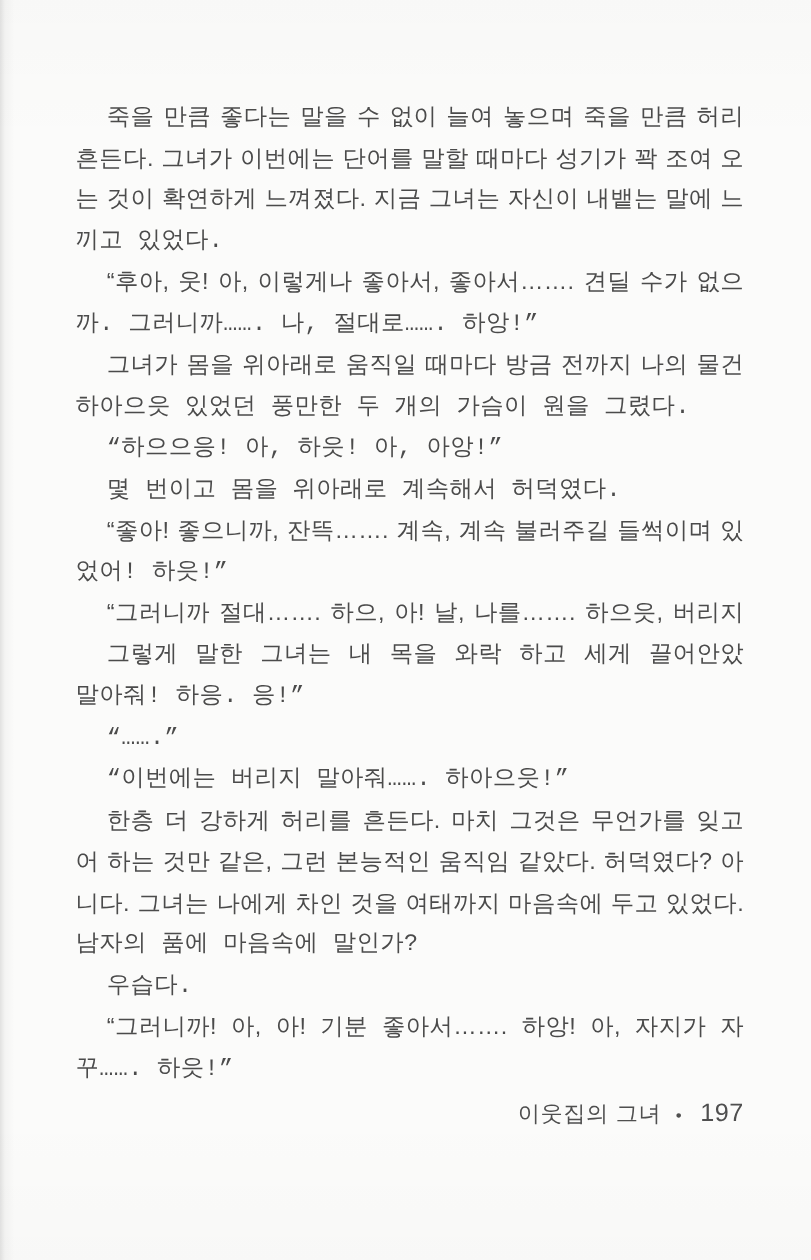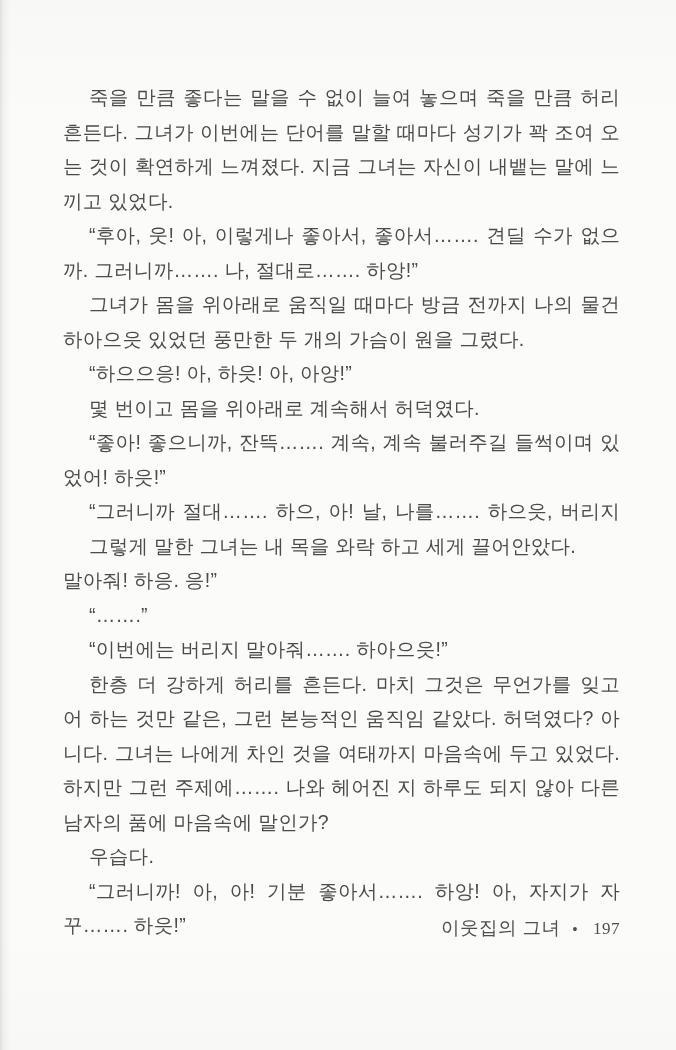--- a/index.html
+++ b/index.html
@@ -42,39 +42,40 @@
     text-align: justify;
     text-align-last: justify;
     overflow: hidden;
     letter-spacing: 0.3px;
   }
   .line.indent {
     padding-left: 26px;
   }
   .line.para-end {
     text-align-last: left;
+    font-family: Liberation Mono, monospace;
   }
   .footer {
     position: absolute;
     top: 915px;
     right: 56px;
     display: flex;
     align-items: baseline;
     color: #4f4f4f;
     font-size: 18.5px;
     letter-spacing: 0.5px;
   }
   .footer .sep {
     margin: 0 11px 0 12px;
     font-size: 14px;
   }
   .footer .pagenum {
     margin-left: 4px;
-    font-family: Liberation Serif, serif;
-    font-size: 17px;
+    font-family: Liberation Sans, sans-serif;
+    font-size: 21px;
   }
 </style>
 </head>
 <body>
 
 <div class="scan-tint"></div>
 <div class="scan-gutter"></div>
 
 <div class="text-block">
     <div class="line indent">죽을 만큼 좋다는 말을 수 없이 늘여 놓으며 죽을 만큼 허리를</div>
@@ -90,21 +91,20 @@
     <div class="line indent">“좋아! 좋으니까, 잔뜩……. 계속, 계속 불러주길 들썩이며 있</div>
     <div class="line para-end">었어! 하읏!”</div>
     <div class="line indent">“그러니까 절대……. 하으, 아! 날, 나를……. 하으읏, 버리지</div>
     <div class="line indent para-end">그렇게 말한 그녀는 내 목을 와락 하고 세게 끌어안았다.</div>
     <div class="line para-end">말아줘! 하응. 응!”</div>
     <div class="line indent para-end">“…….”</div>
     <div class="line indent para-end">“이번에는 버리지 말아줘……. 하아으읏!”</div>
     <div class="line indent">한층 더 강하게 허리를 흔든다. 마치 그것은 무언가를 잊고 싶</div>
     <div class="line">어 하는 것만 같은, 그런 본능적인 움직임 같았다. 허덕였다? 아</div>
     <div class="line">니다. 그녀는 나에게 차인 것을 여태까지 마음속에 두고 있었다.</div>
-    <div class="line">하지만 그런 주제에……. 나와 헤어진 지 하루도 되지 않아 다른</div>
     <div class="line para-end">남자의 품에 마음속에 말인가?</div>
     <div class="line indent para-end">우습다.</div>
     <div class="line indent">“그러니까! 아, 아! 기분 좋아서……. 하앙! 아, 자지가 자</div>
     <div class="line para-end">꾸……. 하읏!”</div>
   </div>
 
 <div class="footer">
   <span>이웃집의 그녀</span>
   <span class="sep">•</span>
   <span class="pagenum">197</span>

